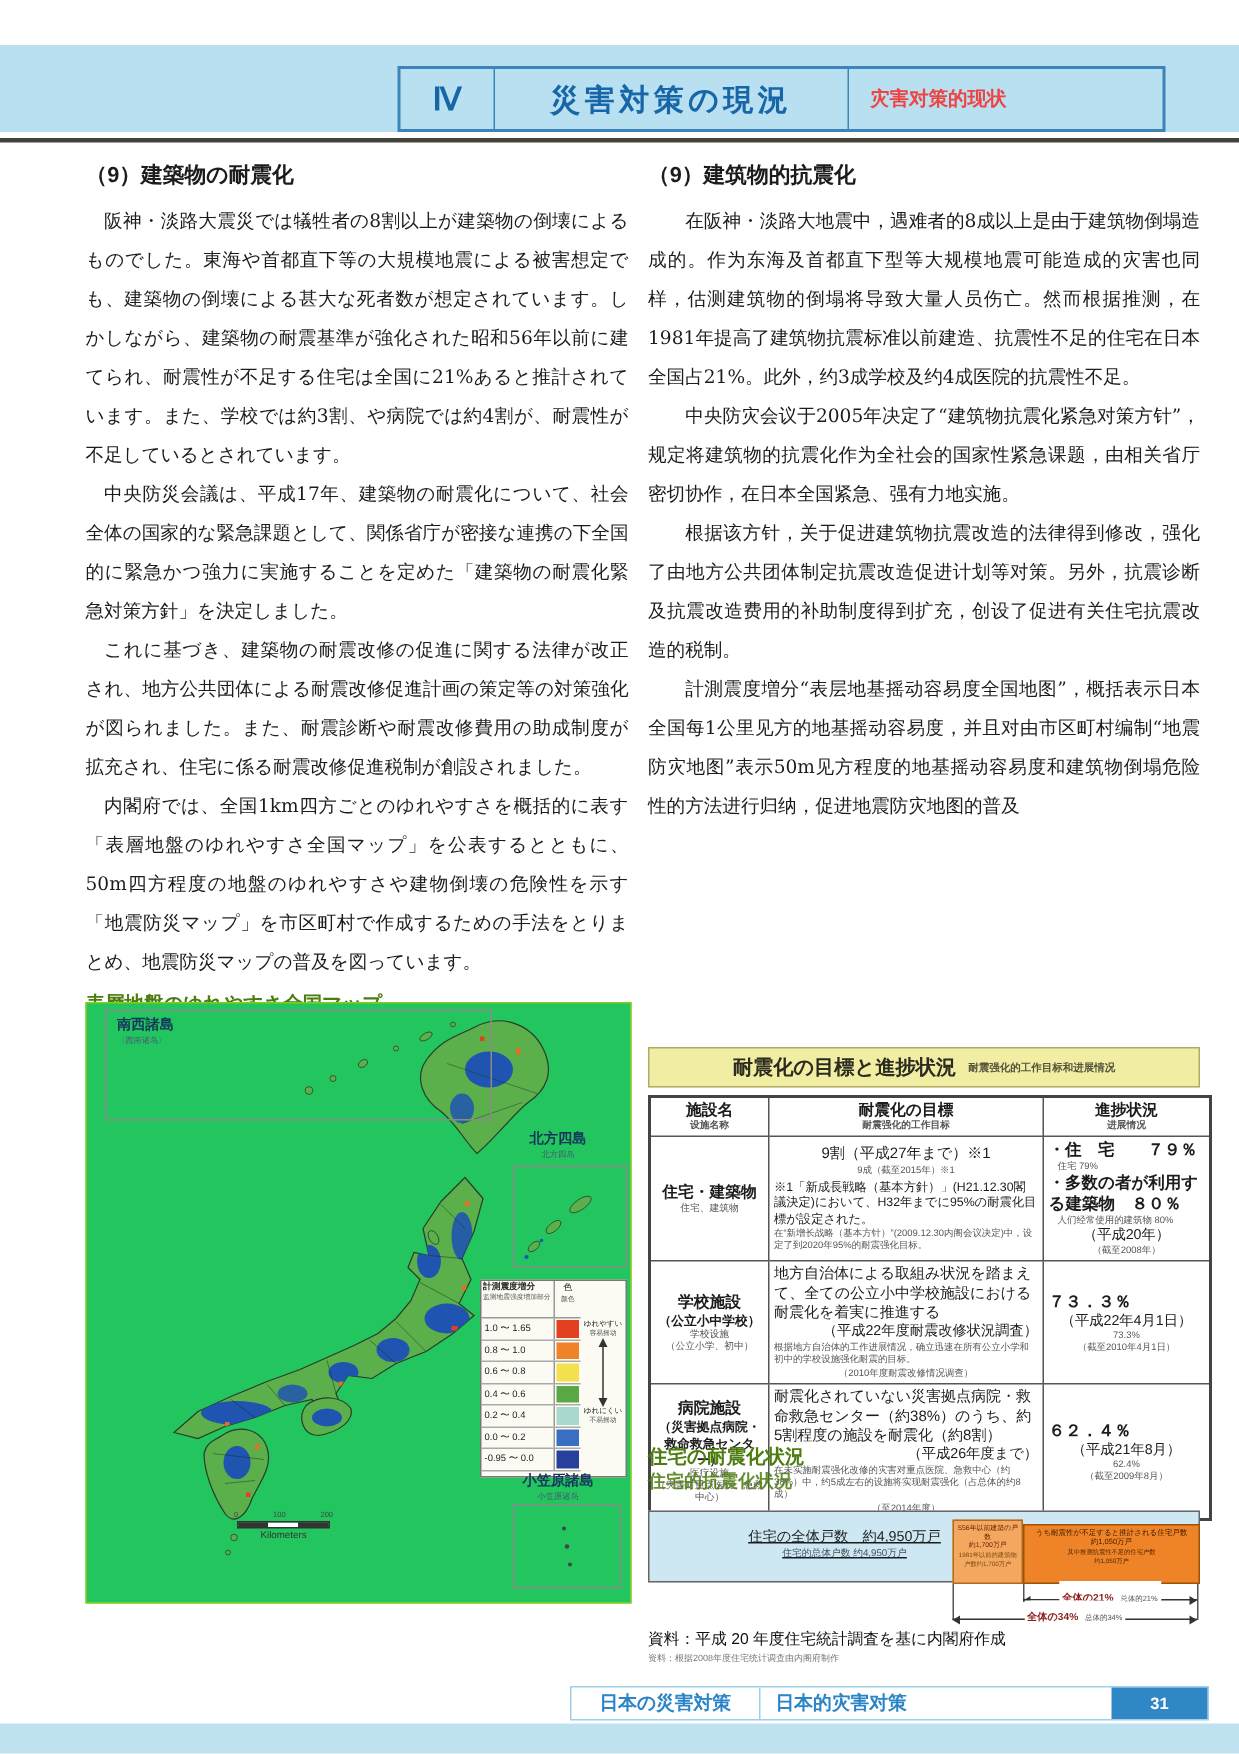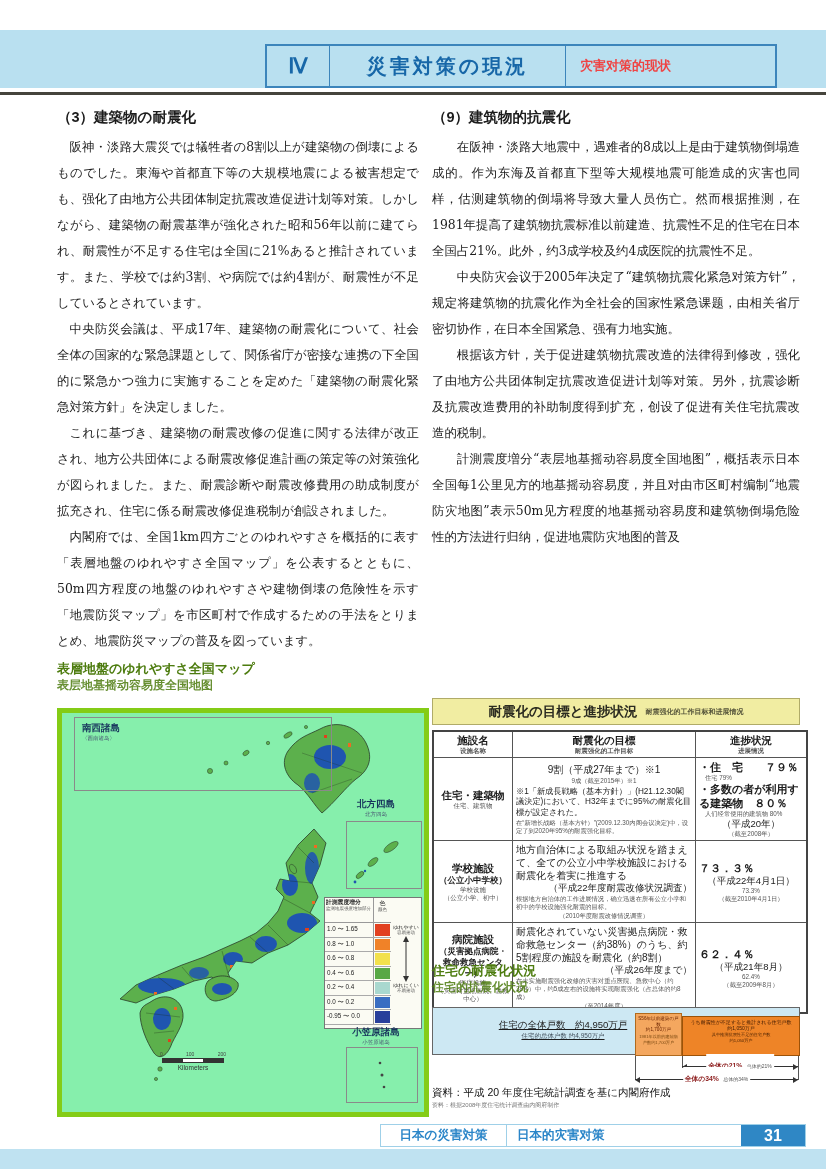--- a/index.html
+++ b/index.html
@@ -18,21 +18,21 @@
   .col-right{left:432px;width:368px;}
   .col h2{font-family:"Liberation Sans",sans-serif;font-size:14.5px;margin:0 0 6px 0;line-height:22px;}
   .col p{margin:0;}
   .ind1{text-indent:1em;}
   .ind2{text-indent:2em;}
   
   .fig-title{position:absolute;color:#4d7c0f;line-height:17px;}
   .fig-title .ja{font-size:13px;font-weight:bold;}
   .fig-title .zh{font-size:12px;font-weight:bold;opacity:.85;}
   
-  .map-box{position:absolute;left:57px;top:708px;width:362px;height:399px;border:5px solid #84cc16;background:#86efac;}
+  .map-box{position:absolute;left:57px;top:668px;width:362px;height:399px;border:1px solid #84cc16;background:#22c55e;}
   .inset{position:absolute;border:1px solid #8a8a8a;}
   .map-label{position:absolute;text-align:center;color:#17345c;line-height:10px;}
   .map-label .ja{font-size:9.5px;font-weight:bold;display:block;}
   .map-label .zh{font-size:5.5px;display:block;color:#4a5a74;}
   .legend{position:absolute;left:262px;top:184px;width:96px;height:130px;border:1px solid #777;background:#fbfbf3;display:flex;font-family:"Liberation Sans",sans-serif;}
   .lg-left{width:66px;border-right:0;}
   .lg-head{display:flex;border-bottom:1px solid #999;height:24px;}
   .lg-h1{width:46px;border-right:1px solid #999;padding:1px 1px;}
   .lg-h1 .ja{font-size:5.8px;font-weight:bold;display:block;line-height:7px;}
   .lg-h1 .zh{font-size:4.5px;display:block;color:#555;line-height:5px;}
@@ -91,39 +91,39 @@
   .h-arrow .lab{position:absolute;left:50%;top:-4px;transform:translate(-50%,-50%);background:#fff;padding:0 2px;white-space:nowrap;}
   .h-arrow .ja{font-size:6.8px;font-weight:bold;color:#8b1a1a;}
   .h-arrow .zh{font-size:5px;color:#555;}
   .vguide{position:absolute;width:0;border-left:1px solid #555;}
   .source-ja{position:absolute;left:432px;top:1086px;font-size:10.5px;color:#111;}
   .source-zh{position:absolute;left:432px;top:1101px;font-size:6px;color:#777;}
   
   .footer-row{position:absolute;left:380px;top:1124px;width:426px;height:23px;display:flex;border:1px solid #9fd0e8;box-sizing:border-box;background:#fff;}
   .f-cell1{width:125px;display:flex;align-items:center;justify-content:center;font-size:12.5px;font-weight:bold;color:#2a85c8;border-right:1px solid #9fd0e8;}
   .f-cell2{flex:1;display:flex;align-items:center;padding-left:10px;font-size:12.5px;font-weight:bold;color:#2a85c8;}
-  .f-page{width:64px;background:#2f87c5;color:#fff;display:flex;align-items:center;justify-content:center;font-size:16px;font-weight:bold;}
+  .f-page{width:64px;background:#2f87c5;color:#fff;display:flex;align-items:center;justify-content:center;font-size:11px;font-weight:bold;}
   .bottom-band{position:absolute;left:0;top:1149px;width:826px;height:20px;background:#bfe2f1;}
 </style>
 </head>
 <body>
 
 <div id="page">
 
   <div class="top-band"></div>
   <div class="hdr-box">
     <div class="hdr-num">Ⅳ</div>
     <div class="hdr-title">災害対策の現況</div>
     <div class="hdr-sub">灾害对策的现状</div>
   </div>
   <div class="dark-rule"></div>
 
   <div class="col col-left">
-    <h2>（3）建築物の耐震化</h2>
-    <p class="ind1">阪神・淡路大震災では犠牲者の8割以上が建築物の倒壊によるものでした。東海や首都直下等の大規模地震による被害想定でも、强化了由地方公共团体制定抗震改造促进计划等对策。しかしながら、建築物の耐震基準が強化された昭和56年以前に建てられ、耐震性が不足する住宅は全国に21%あると推計されています。また、学校では約3割、や病院では約4割が、耐震性が不足しているとされています。</p>
+    <h2>（9）建築物の耐震化</h2>
+    <p class="ind1">阪神・淡路大震災では犠牲者の8割以上が建築物の倒壊によるものでした。東海や首都直下等の大規模地震による被害想定でも、建築物の倒壊による甚大な死者数が想定されています。しかしながら、建築物の耐震基準が強化された昭和56年以前に建てられ、耐震性が不足する住宅は全国に21%あると推計されています。また、学校では約3割、や病院では約4割が、耐震性が不足しているとされています。</p>
     <p class="ind1">中央防災会議は、平成17年、建築物の耐震化について、社会全体の国家的な緊急課題として、関係省庁が密接な連携の下全国的に緊急かつ強力に実施することを定めた「建築物の耐震化緊急対策方針」を決定しました。</p>
     <p class="ind1">これに基づき、建築物の耐震改修の促進に関する法律が改正され、地方公共団体による耐震改修促進計画の策定等の対策強化が図られました。また、耐震診断や耐震改修費用の助成制度が拡充され、住宅に係る耐震改修促進税制が創設されました。</p>
     <p class="ind1">内閣府では、全国1km四方ごとのゆれやすさを概括的に表す「表層地盤のゆれやすさ全国マップ」を公表するとともに、50m四方程度の地盤のゆれやすさや建物倒壊の危険性を示す「地震防災マップ」を市区町村で作成するための手法をとりまとめ、地震防災マップの普及を図っています。</p>
   </div>
 
   <div class="col col-right">
     <h2>（9）建筑物的抗震化</h2>
     <p class="ind2">在阪神・淡路大地震中，遇难者的8成以上是由于建筑物倒塌造成的。作为东海及首都直下型等大规模地震可能造成的灾害也同样，估测建筑物的倒塌将导致大量人员伤亡。然而根据推测，在1981年提高了建筑物抗震标准以前建造、抗震性不足的住宅在日本全国占21%。此外，约3成学校及约4成医院的抗震性不足。</p>
     <p class="ind2">中央防灾会议于2005年决定了“建筑物抗震化紧急对策方针”，规定将建筑物的抗震化作为全社会的国家性紧急课题，由相关省厅密切协作，在日本全国紧急、强有力地实施。</p>
     <p class="ind2">根据该方针，关于促进建筑物抗震改造的法律得到修改，强化了由地方公共团体制定抗震改造促进计划等对策。另外，抗震诊断及抗震改造费用的补助制度得到扩充，创设了促进有关住宅抗震改造的税制。</p>

